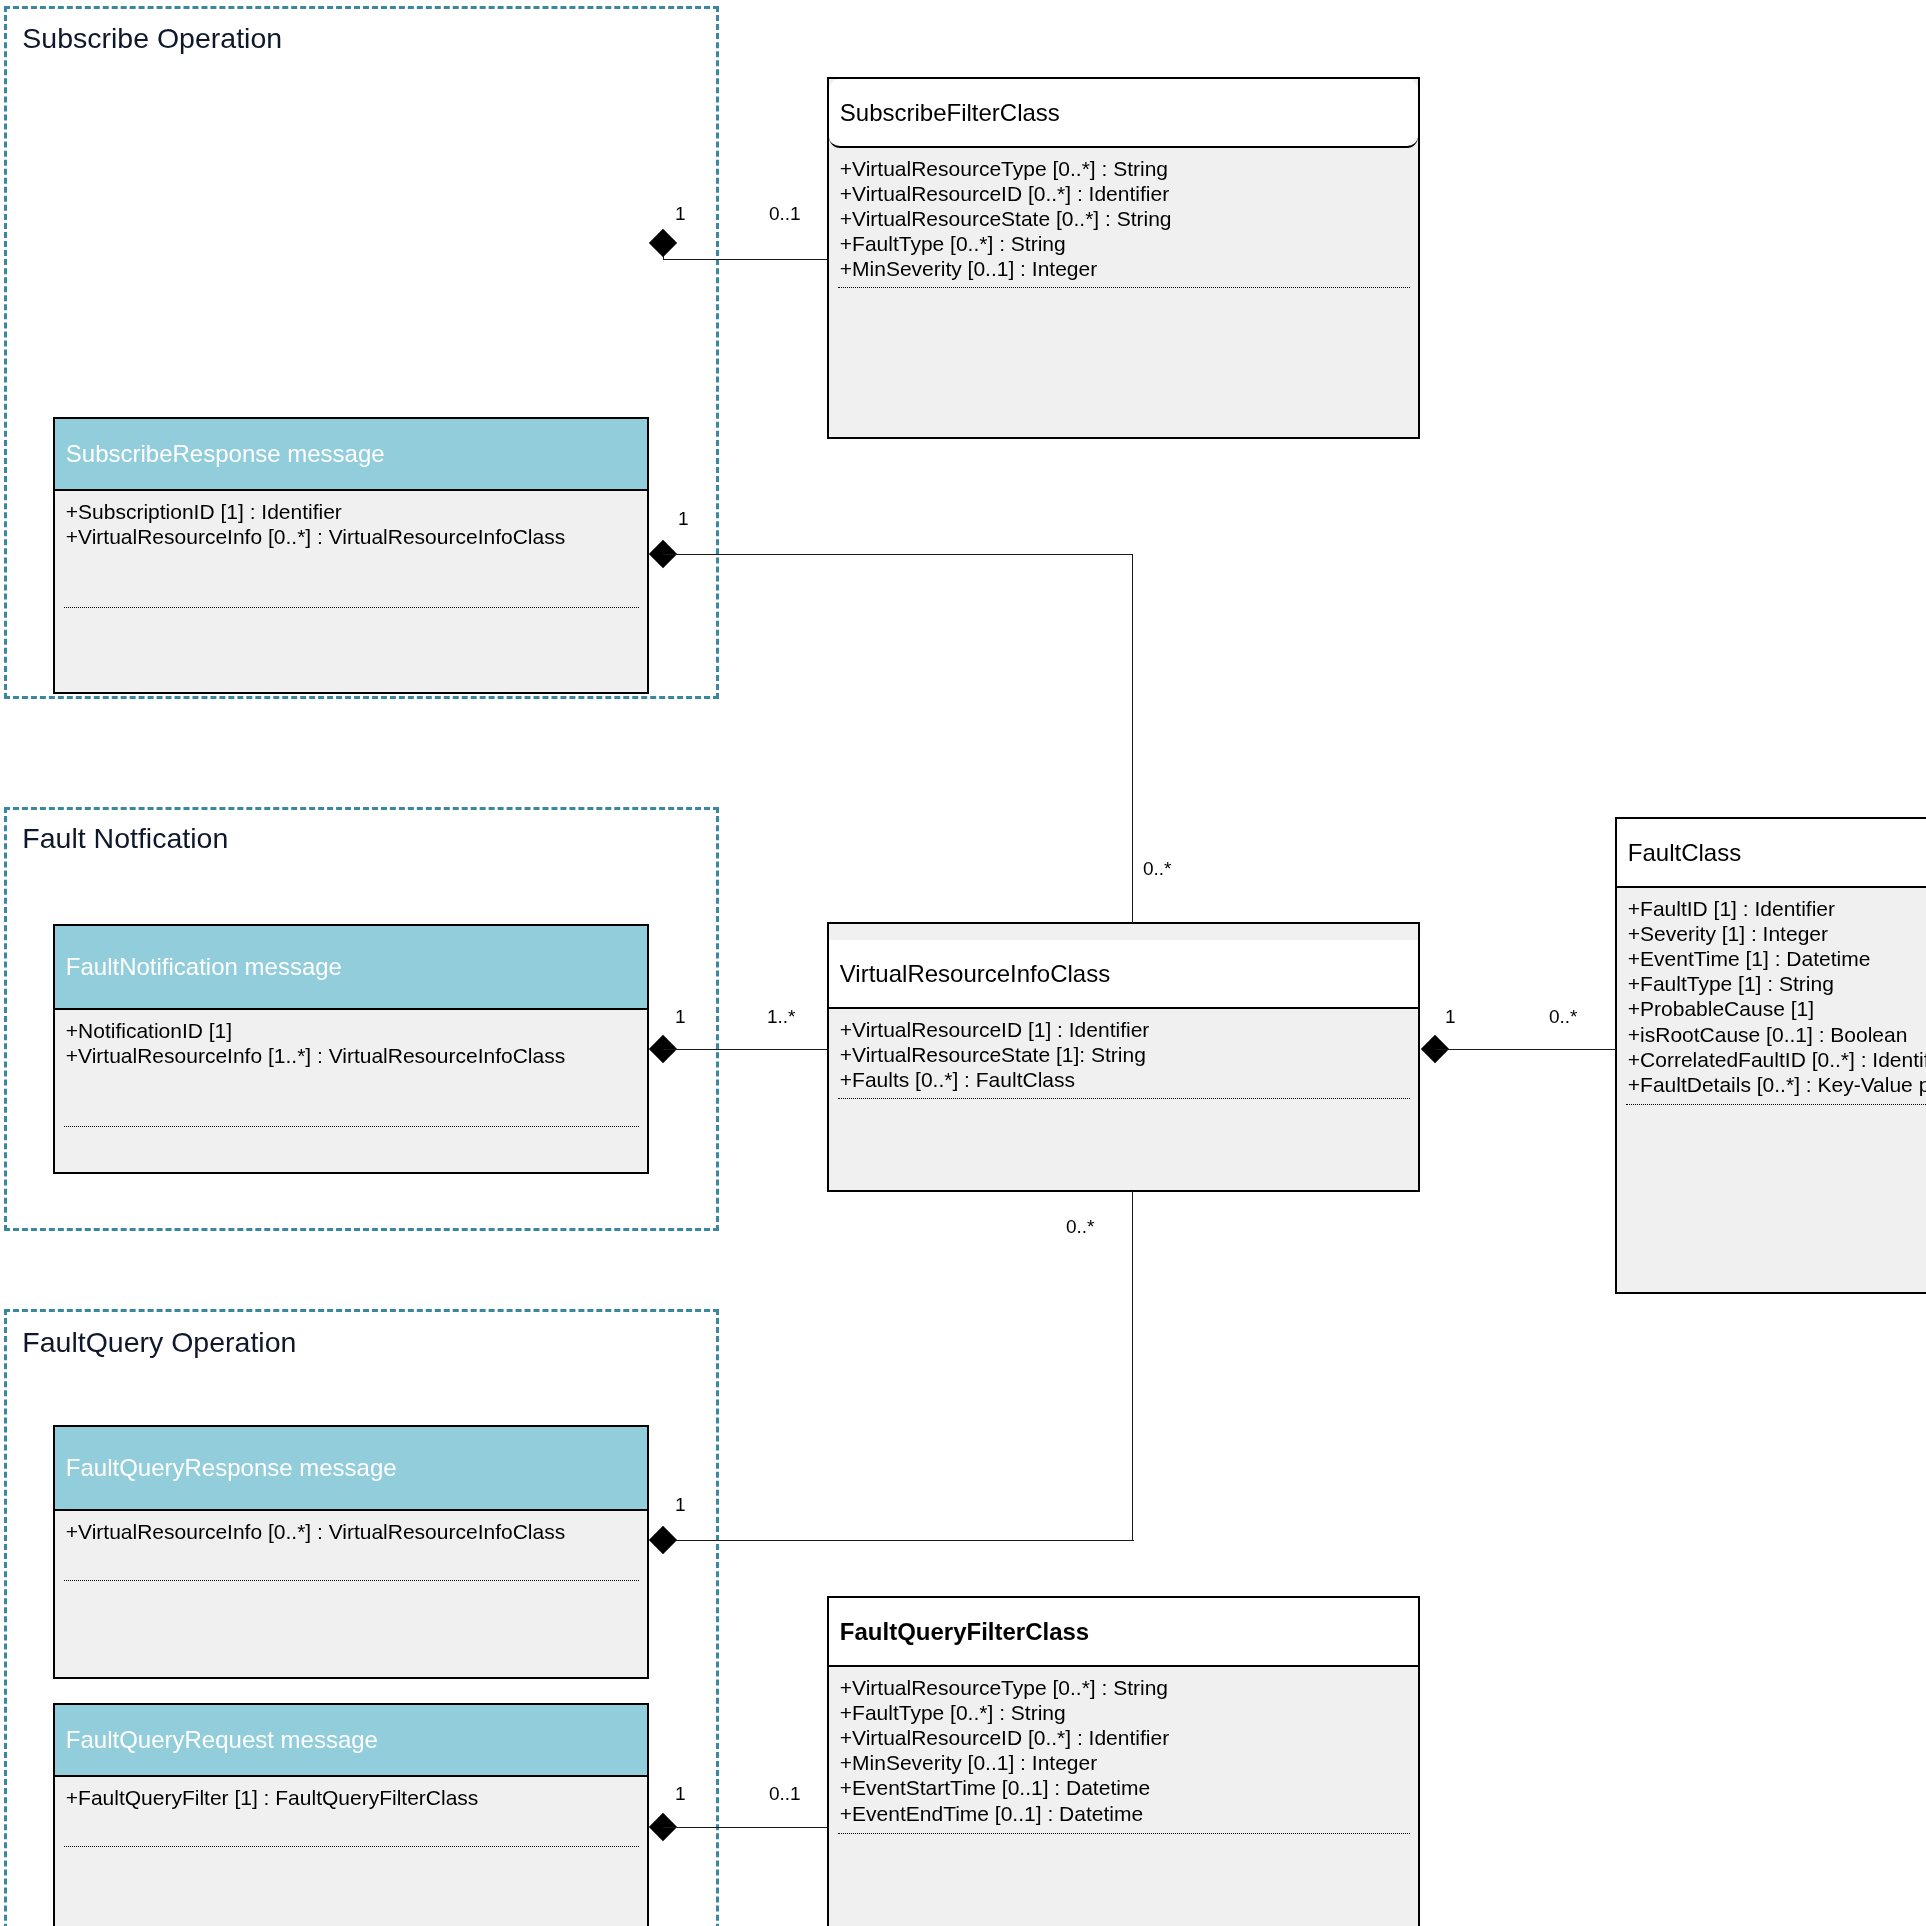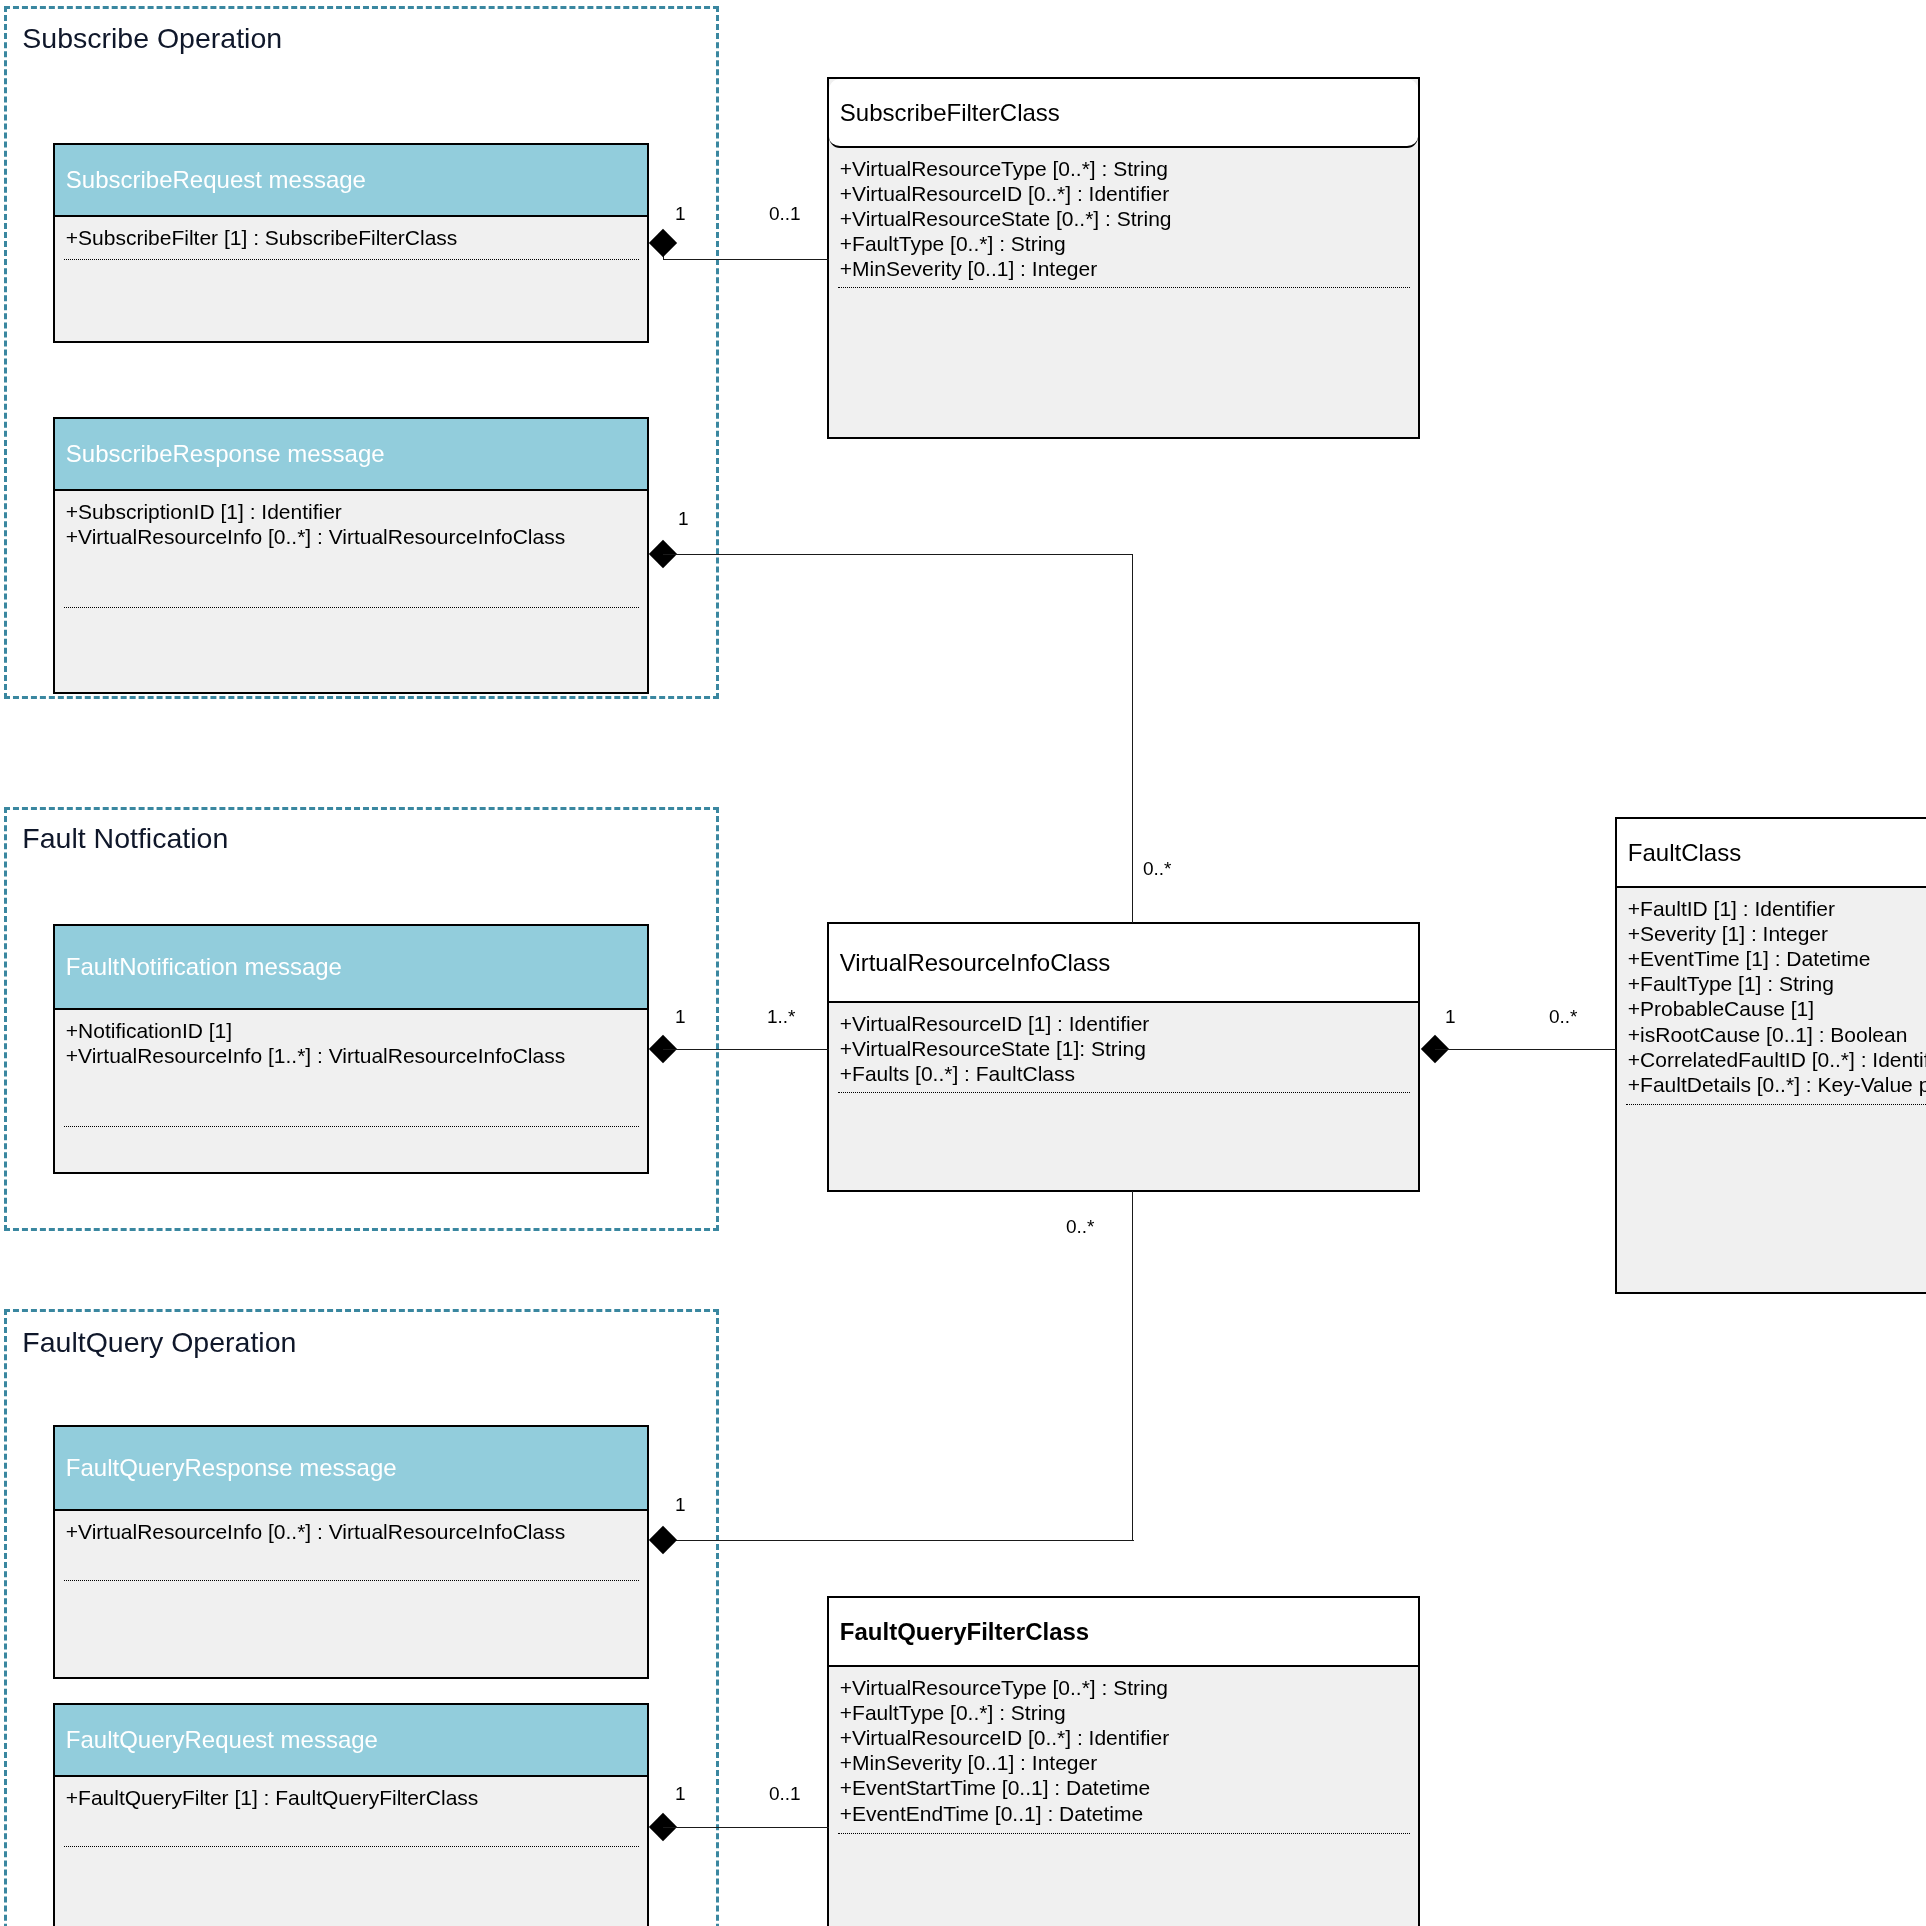--- a/index.html
+++ b/index.html
@@ -113,27 +113,20 @@
   }
 </style>
 </head>
 <body>
 
 <div id="canvas">
 
   <div class="group" style="left:3.9px; top:6.2px; width:715px; height:693px;"></div>
   <div class="group-title" style="left:22.3px; top:24px;">Subscribe Operation</div>
 
-  <div class="uml-box" style="left:53px; top:143px; width:596px; height:200px;">
-    <div class="uml-header msg" style="height:72px;">SubscribeRequest message</div>
-    <div class="uml-body">
-      <div class="attr">+SubscribeFilter [1] : SubscribeFilterClass</div>
-      <div class="sep" style="top:42px;"></div>
-    </div>
-  </div>
 
   <div class="uml-box" style="left:53px; top:417px; width:596px; height:277px;">
     <div class="uml-header msg" style="height:72px;">SubscribeResponse message</div>
     <div class="uml-body">
       <div class="attr">+SubscriptionID [1] : Identifier</div>
       <div class="attr wrap" style="width:501px;">+VirtualResourceInfo [0..*] : VirtualResourceInfoClass</div>
       <div class="sep" style="top:116px;"></div>
     </div>
   </div>
 
@@ -155,21 +148,21 @@
   <div class="uml-box" style="left:53px; top:924px; width:596px; height:250px;">
     <div class="uml-header msg" style="height:84px;">FaultNotification message</div>
     <div class="uml-body">
       <div class="attr">+NotificationID [1]</div>
       <div class="attr wrap" style="width:501px;">+VirtualResourceInfo [1..*] : VirtualResourceInfoClass</div>
       <div class="sep" style="top:116px;"></div>
     </div>
   </div>
 
   <div class="uml-box" style="left:827px; top:922px; width:593px; height:270px;">
-    <div class="uml-header cls" style="height:79px;">VirtualResourceInfoClass</div>
+    <div class="uml-header cls" style="height:69px;margin-top:16px;">VirtualResourceInfoClass</div>
     <div class="uml-body">
       <div class="attr">+VirtualResourceID [1] : Identifier</div>
       <div class="attr">+VirtualResourceState [1]: String</div>
       <div class="attr">+Faults [0..*] : FaultClass</div>
       <div class="sep" style="top:89px;"></div>
     </div>
   </div>
 
   <div class="uml-box" style="left:1615px; top:817px; width:591px; height:477px;">
     <div class="uml-header cls" style="height:69px;">FaultClass</div>

